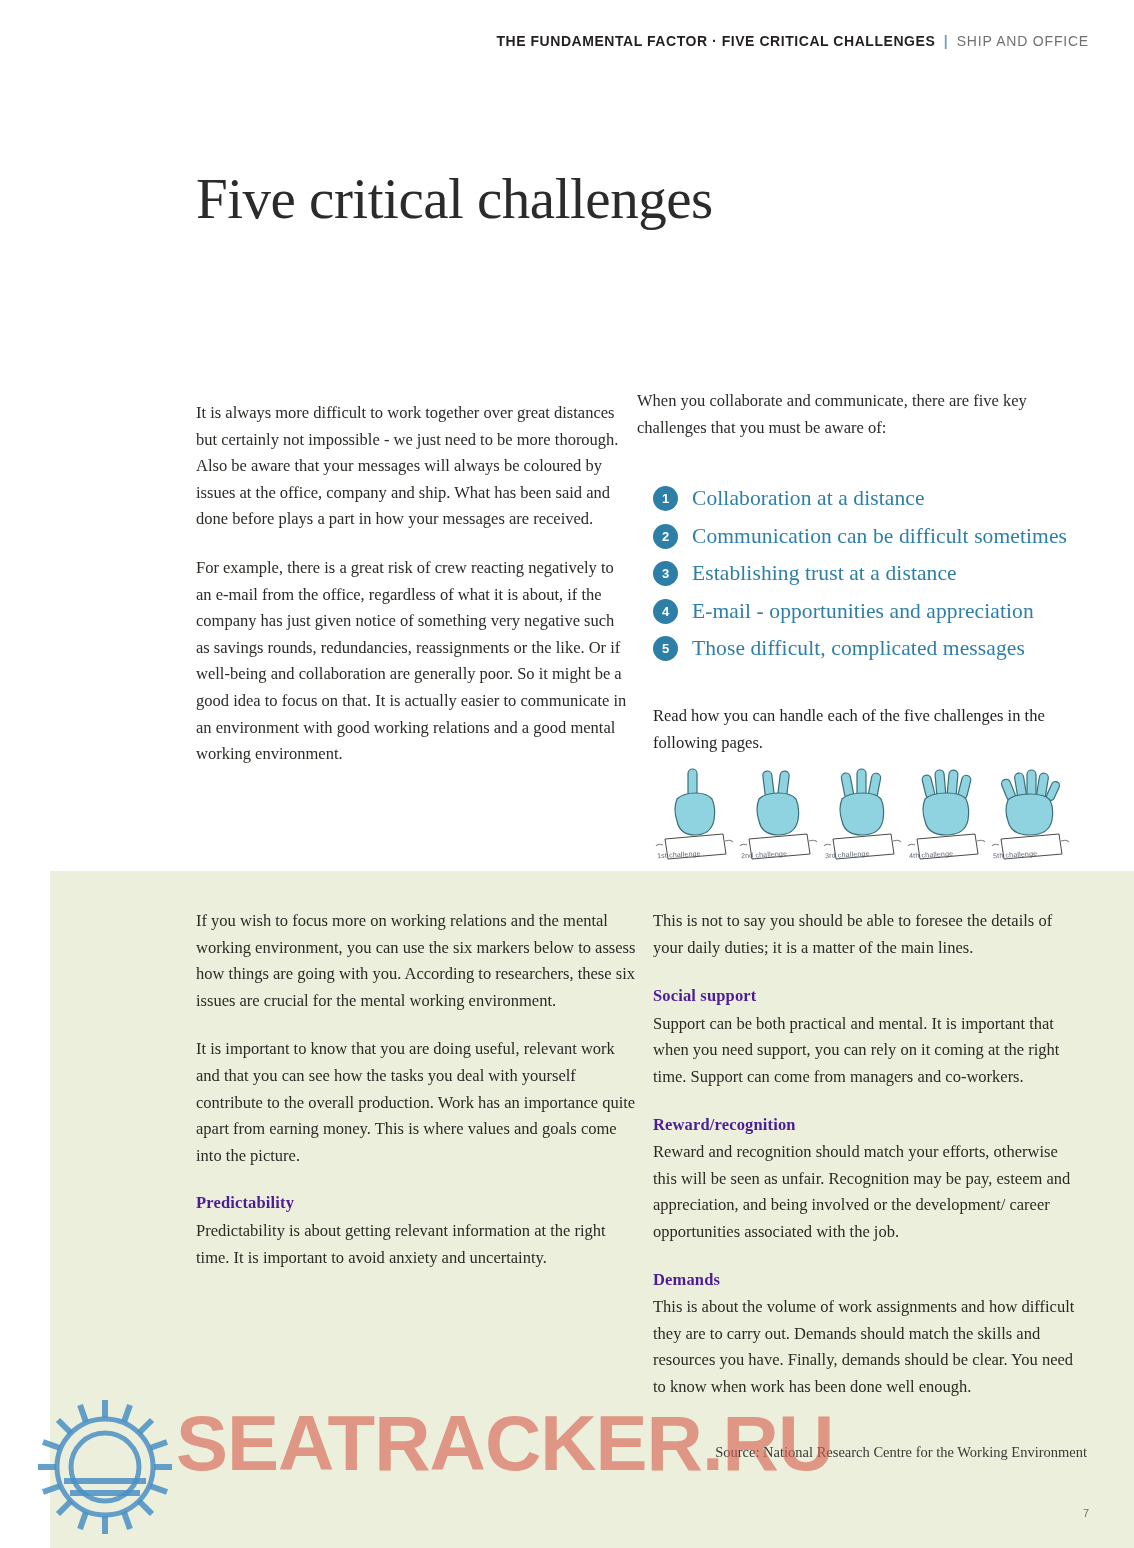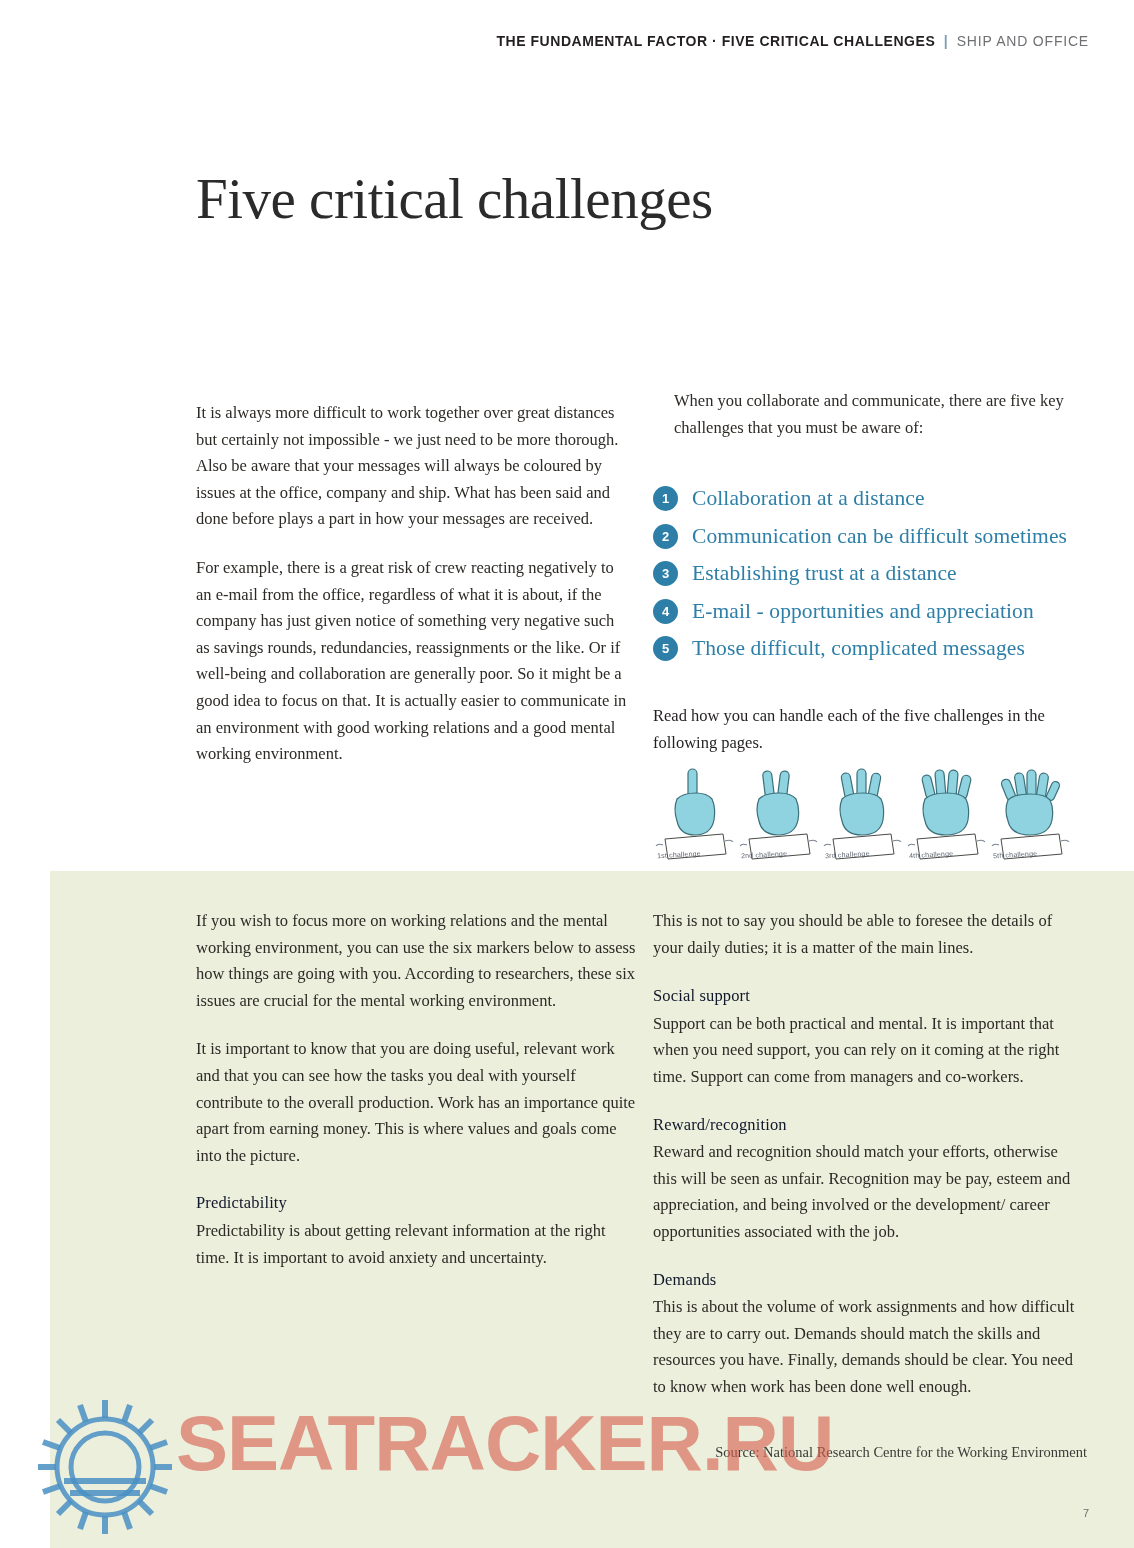--- a/index.html
+++ b/index.html
@@ -68,30 +68,30 @@
     position: absolute;
     width: 434px;
     font-size: 16.5px;
     line-height: 26.6px;
     color: #2d2a26;
   }
   .col p {
     margin: 0 0 22px 0;
   }
   .col-left-top  { left: 196px; top: 400px; }
-  .col-right-top { left: 674px; top: 388px; font-family: Liberation Serif, serif; }
+  .col-right-top { left: 637px; top: 388px; font-family: Liberation Serif, serif; }
   .col-left-bot  { left: 196px; top: 908px; width: 440px;}
   .col-right-bot { left: 653px; top: 908px; width: 430px;}
 
   .sub-h {
     margin: 0 0 1px 0;
     font-size: 16.5px;
-    font-weight: normal;
+    font-weight: bold;
     letter-spacing: 0.15px;
-    color: #0f172a;
+    color: #4c1d95;
   }
   .sec { margin-bottom: 21px; }
   .sec p { margin: 0; }
 
   
   .challenge-list {
     position: absolute;
     left: 653px;
     top: 480px;
     width: 440px;

